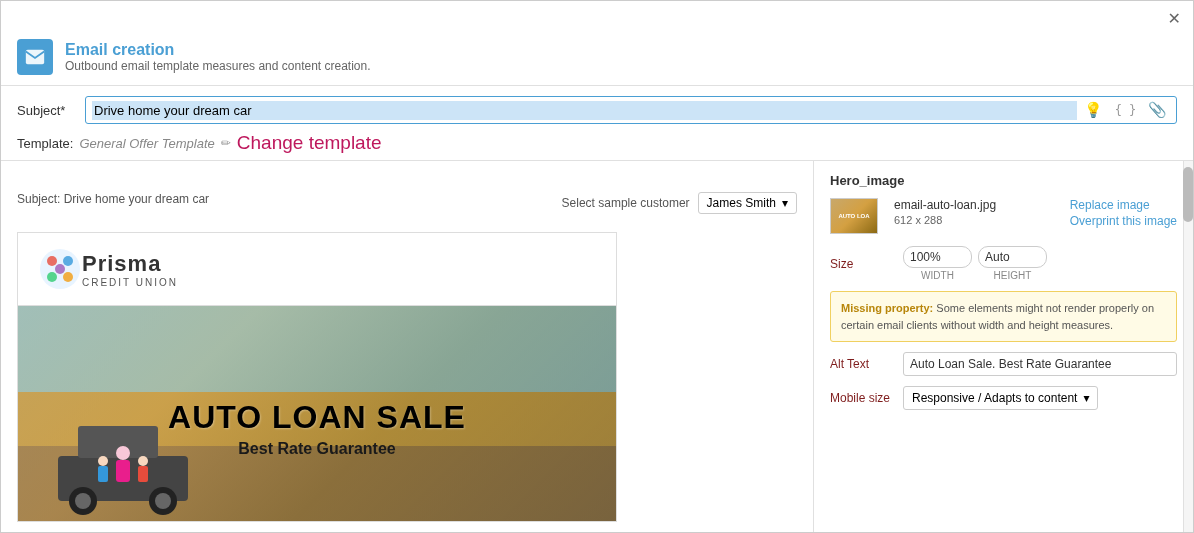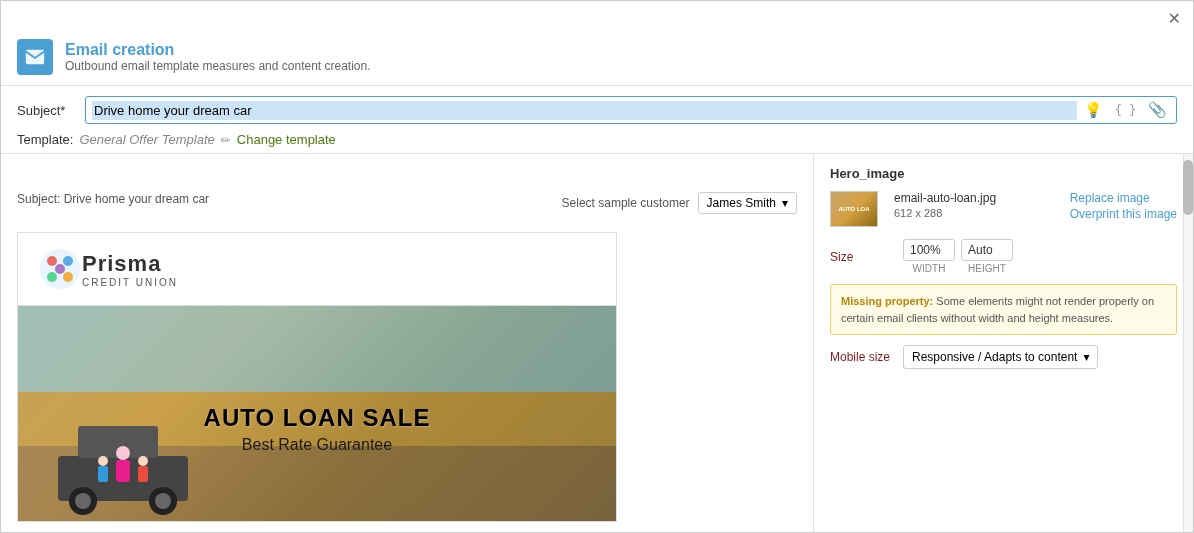--- a/index.html
+++ b/index.html
@@ -105,21 +105,21 @@
 
     .template-row {
       display: flex;
       align-items: center;
       gap: 6px;
     }
 
     .template-label { font-size: 13px; color: #333; }
     .template-name { font-size: 13px; color: #888; font-style: italic; }
     .edit-icon { color: #999; font-size: 12px; cursor: pointer; }
-    .change-template-link { color: #4d7c0f; font-size: 13px; cursor: pointer; text-decoration: none; }
+    .change-template-link { color: #be185d; font-size: 19px; cursor: pointer; text-decoration: none; }
 
     .main-content {
       display: flex;
       flex: 1;
       overflow: hidden;
     }
 
     .email-preview-area {
       flex: 1;
       display: flex;
@@ -203,30 +203,30 @@
     }
 
     .hero-text-overlay {
       position: relative;
       z-index: 2;
       text-align: center;
       padding-top: 30px;
     }
 
     .hero-title {
-      font-size: 24px;
+      font-size: 32px;
       font-weight: 900;
       color: #000;
       text-shadow: 1px 1px 2px rgba(255,255,255,0.3);
       letter-spacing: 1px;
     }
 
     .hero-subtitle {
       font-size: 16px;
-      font-weight: normal;
+      font-weight: bold;
       color: #1a1a1a;
       margin-top: 4px;
     }
 
     .hero-people {
       position: absolute;
       bottom: 0;
       left: 30px;
       width: 160px;
       height: 120px;
@@ -285,23 +285,23 @@
       margin-bottom: 10px;
     }
 
     .prop-label { font-size: 12px; color: #7f1d1d; min-width: 65px; }
 
     .size-inputs { display: flex; gap: 6px; align-items: flex-start; }
 
     .size-input-group { display: flex; flex-direction: column; align-items: center; gap: 2px; }
 
     .size-input {
-      width: 52px;
+      width: 69px;
       border: 1px solid #ccc;
-      border-radius: 3px;
+      border-radius: 10px;
       padding: 3px 6px;
       font-size: 12px;
       text-align: left;
       color: #333;
     }
 
     .size-input-label { font-size: 10px; color: #888; }
 
     .warning-box {
       background: #fffbe6;
@@ -501,20 +501,24 @@
               <span class="size-input-label">HEIGHT</span>
             </div>
           </div>
         </div>
 
         <div class="warning-box">
           <strong>Missing property:</strong>
           <span> Some elements might not render properly on certain email clients without width and height measures.</span>
         </div>
 
+        <div class="prop-row">
+          <span class="prop-label">Alt Text</span>
+          <input class="alt-text-input" type="text" value="Auto Loan Sale. Best Rate Guarantee" style="">
+        </div>
 
         <div class="prop-row">
           <span class="prop-label">Mobile size</span>
           <div class="mobile-select">
             <span>Responsive / Adapts to content</span>
             <span>▾</span>
           </div>
         </div>
       </div>
 

